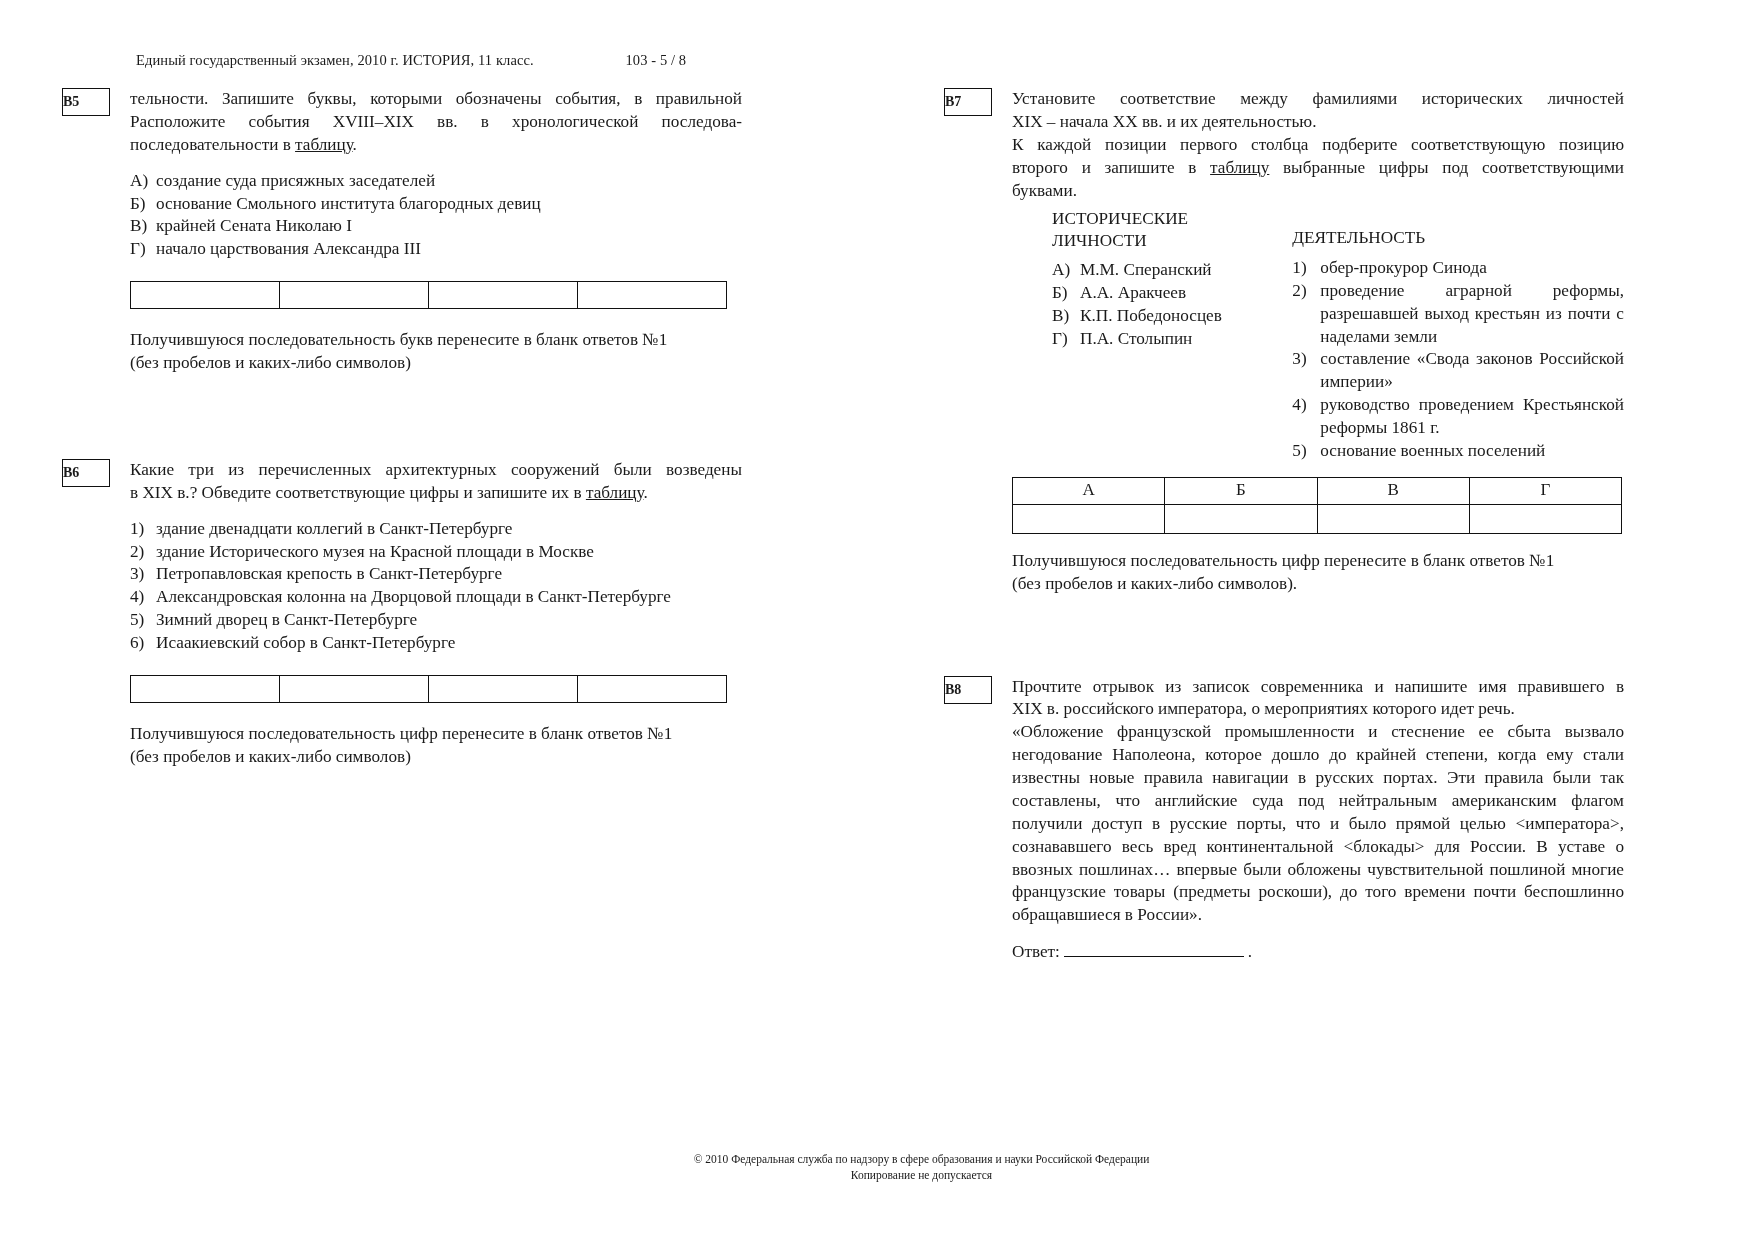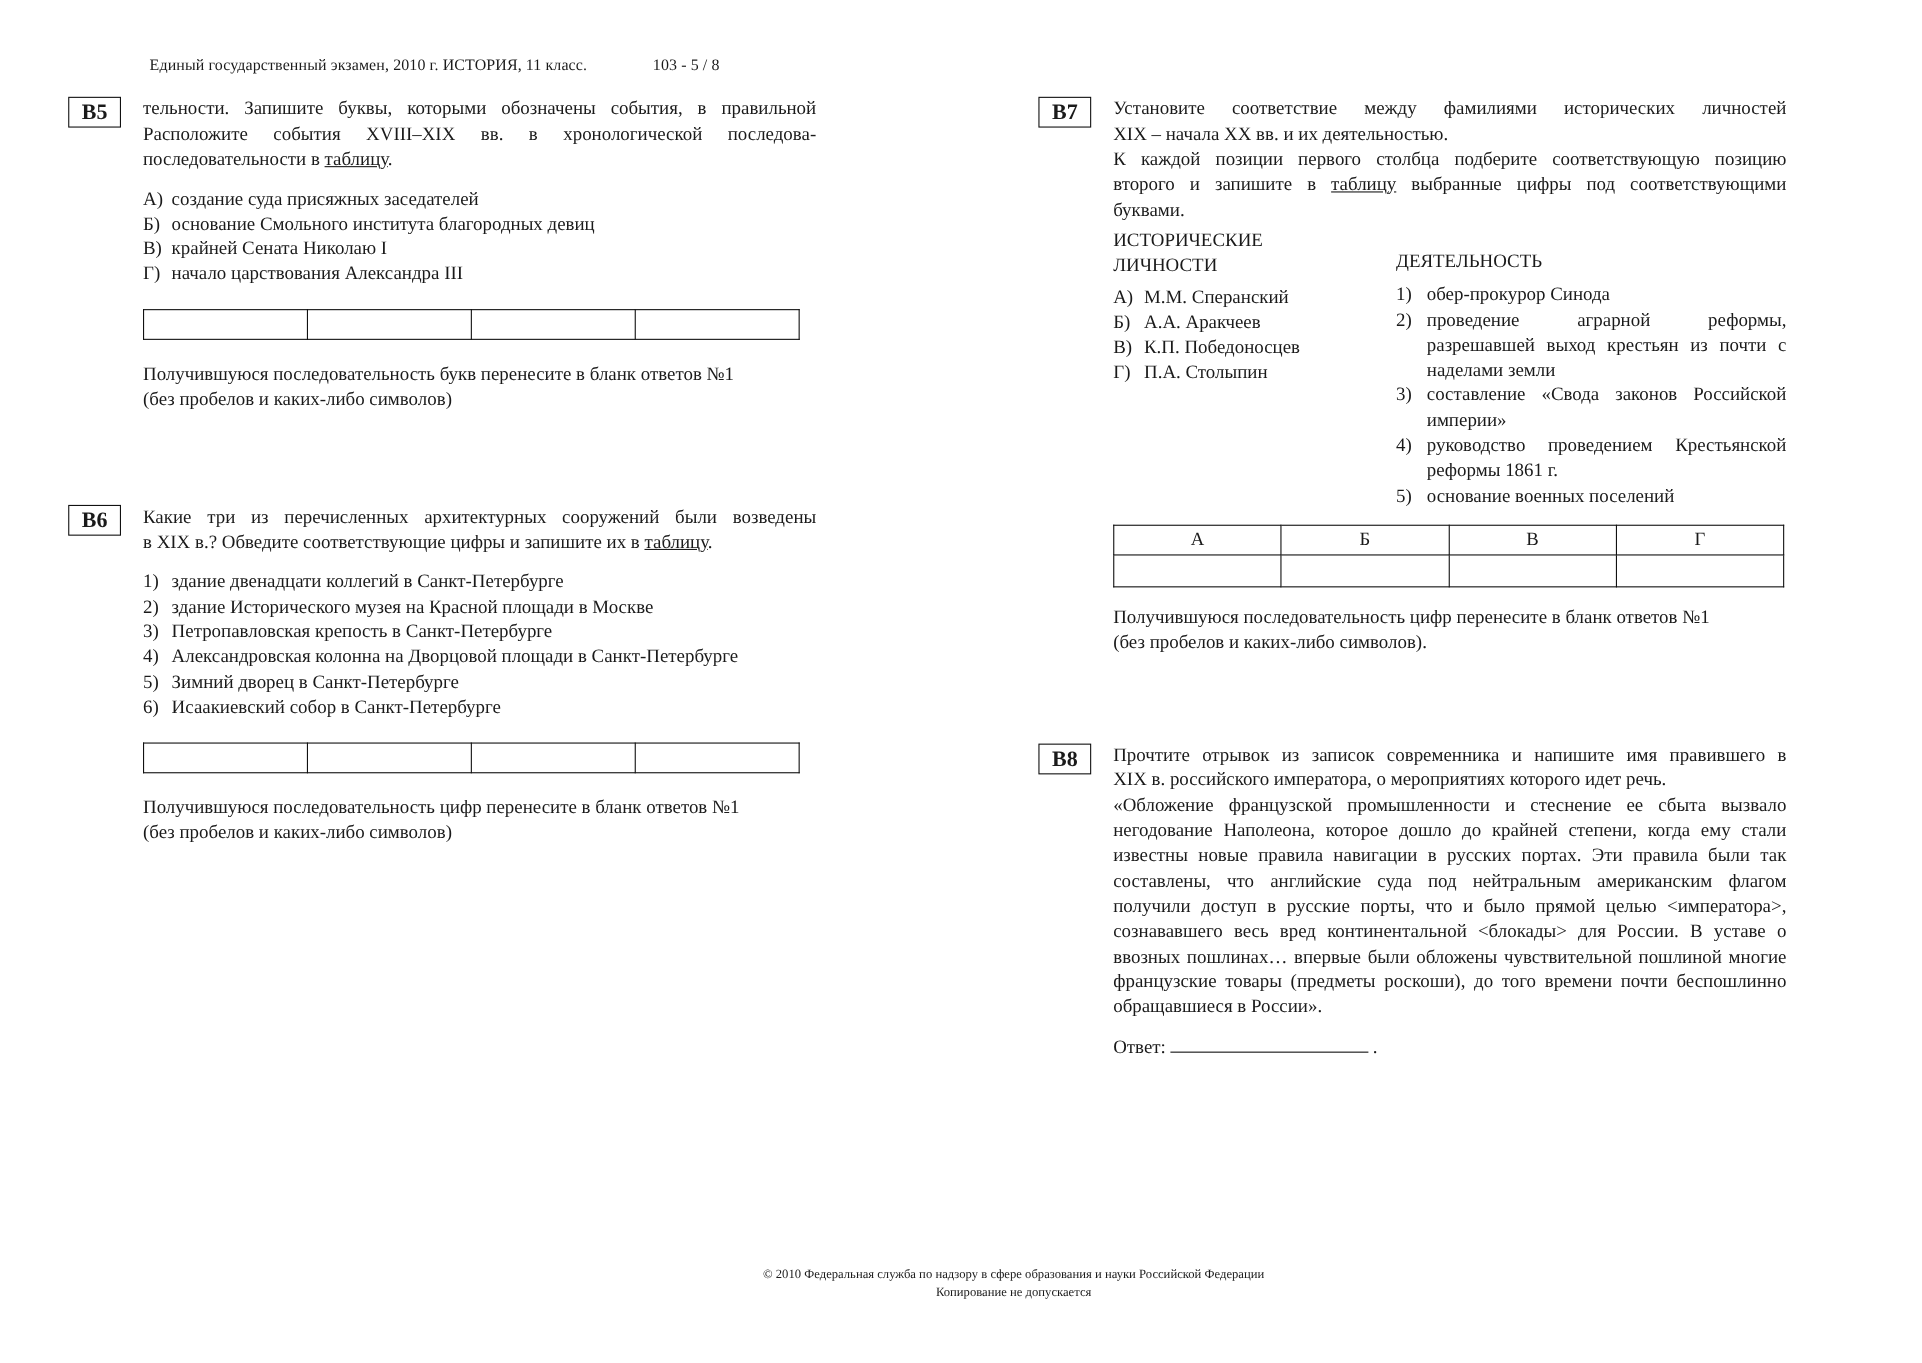--- a/index.html
+++ b/index.html
@@ -27,21 +27,21 @@
     top: 52px;
     left: 136px;
     width: 1480px;
     font-size: 14.5px;
     letter-spacing: 0.1px;
     white-space: nowrap;
   }
   .header .hdr-left { display: inline-block; }
   .header .hdr-right {
     display: inline-block;
-    margin-left: 56px;
+    margin-left: 88px;
   }
   
   .col {
     position: absolute;
     top: 88px;
     width: 680px;
   }
   .col-left { left: 62px; }
   .col-right { left: 944px; }
 
@@ -49,23 +49,23 @@
     position: relative;
     margin-bottom: 0;
   }
   .task-code {
     position: absolute;
     left: 0;
     top: 0;
     width: 46px;
     height: 26px;
     border: 1.2px solid #111;
-    font-size: 20px;
+    font-size: 14px;
     font-weight: bold;
-    text-align: center;
+    text-align: left;
     line-height: 26px;
     font-family: "Liberation Serif", serif;
     background: #fff;
   }
   .task-body {
     margin-left: 68px;
     font-size: 17.2px;
     line-height: 1.33;
     text-align: justify;
   }
@@ -124,21 +124,21 @@
     text-align: center;
     font-size: 17px;
     vertical-align: middle;
   }
   .match-table tr.blank td { height: 26px; }
 
   .two-col-lists {
     display: flex;
     margin-top: 6px;
   }
-  .two-col-lists .lcol { width: 268px; }
+  .two-col-lists .lcol { width: 268px; margin-left: 40px; }
   .two-col-lists .rcol { width: 370px; }
   .list-head {
     font-size: 17.2px;
     line-height: 1.25;
   }
   .sub-item {
     display: flex;
     line-height: 1.33;
     font-size: 17.2px;
   }

